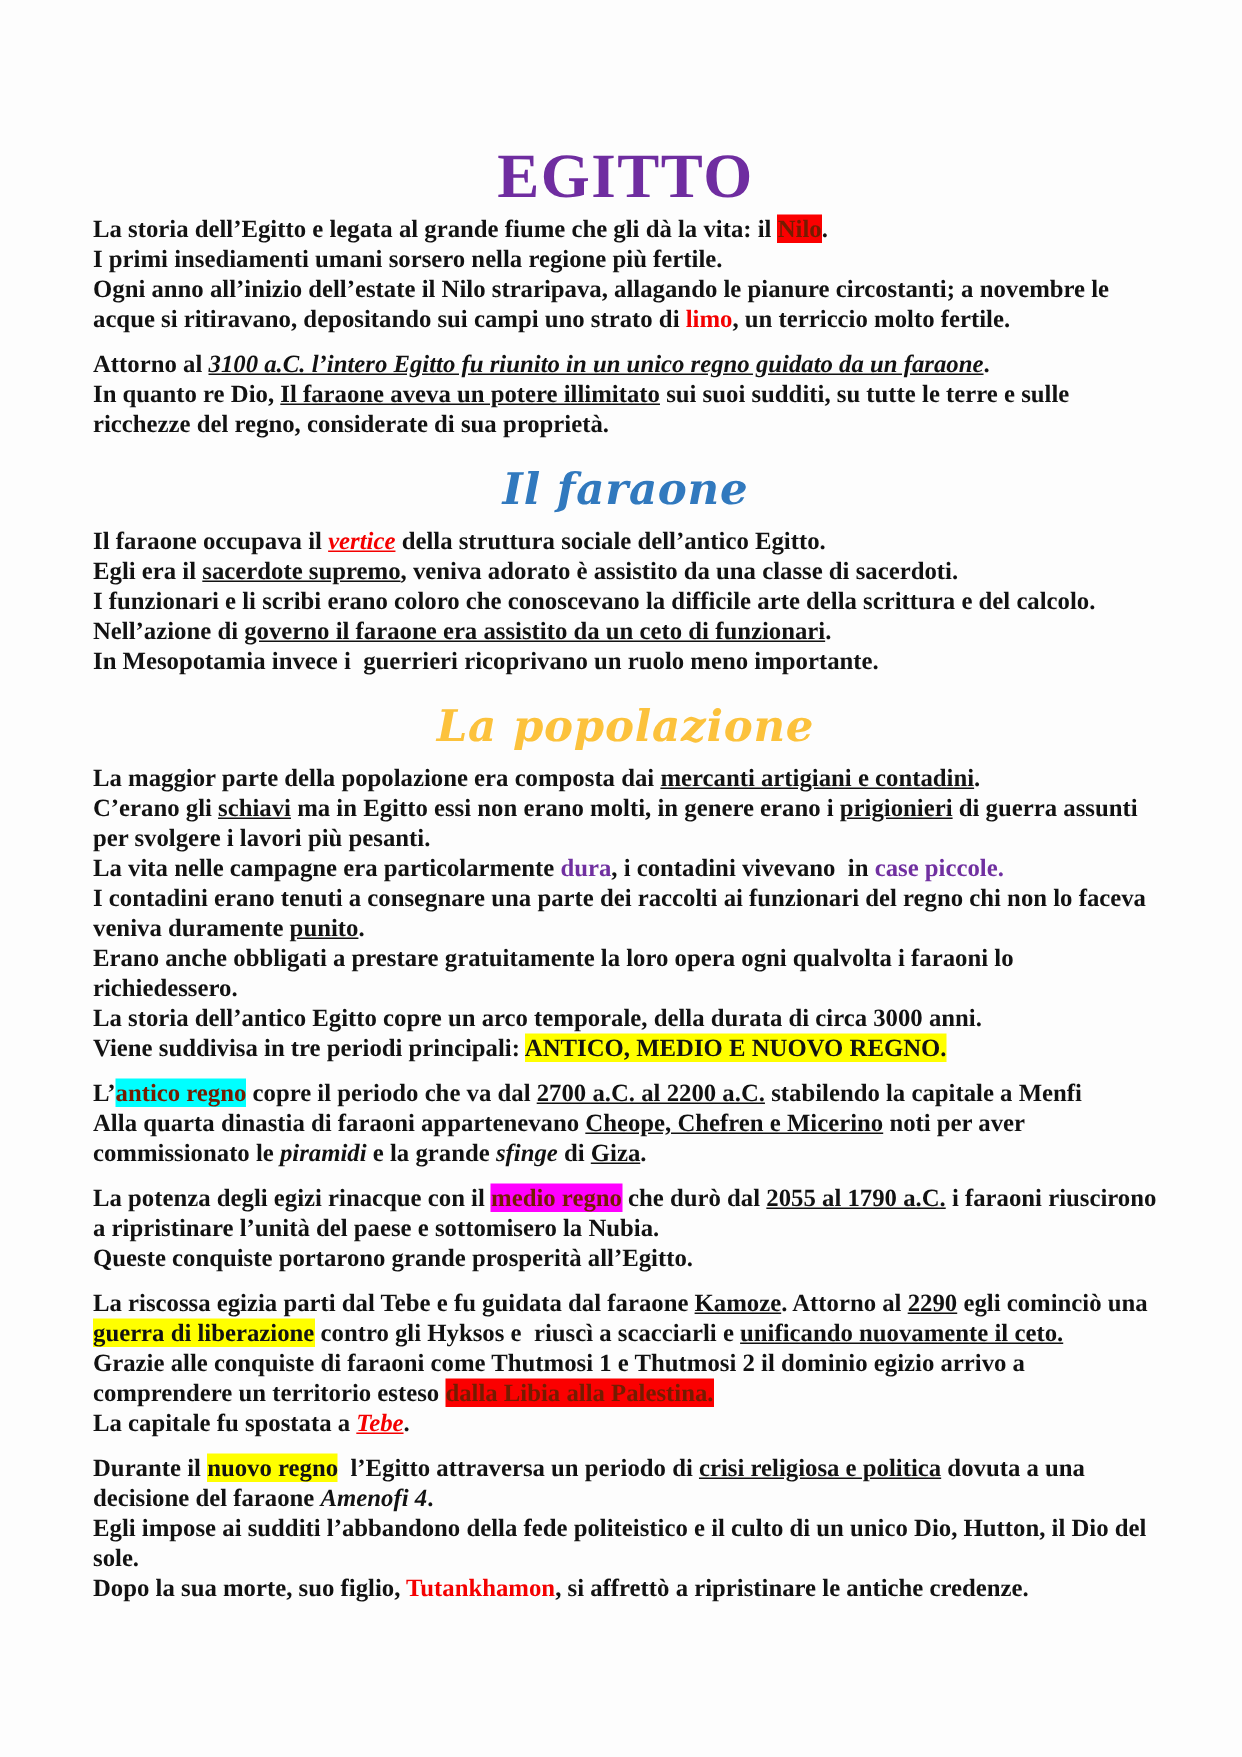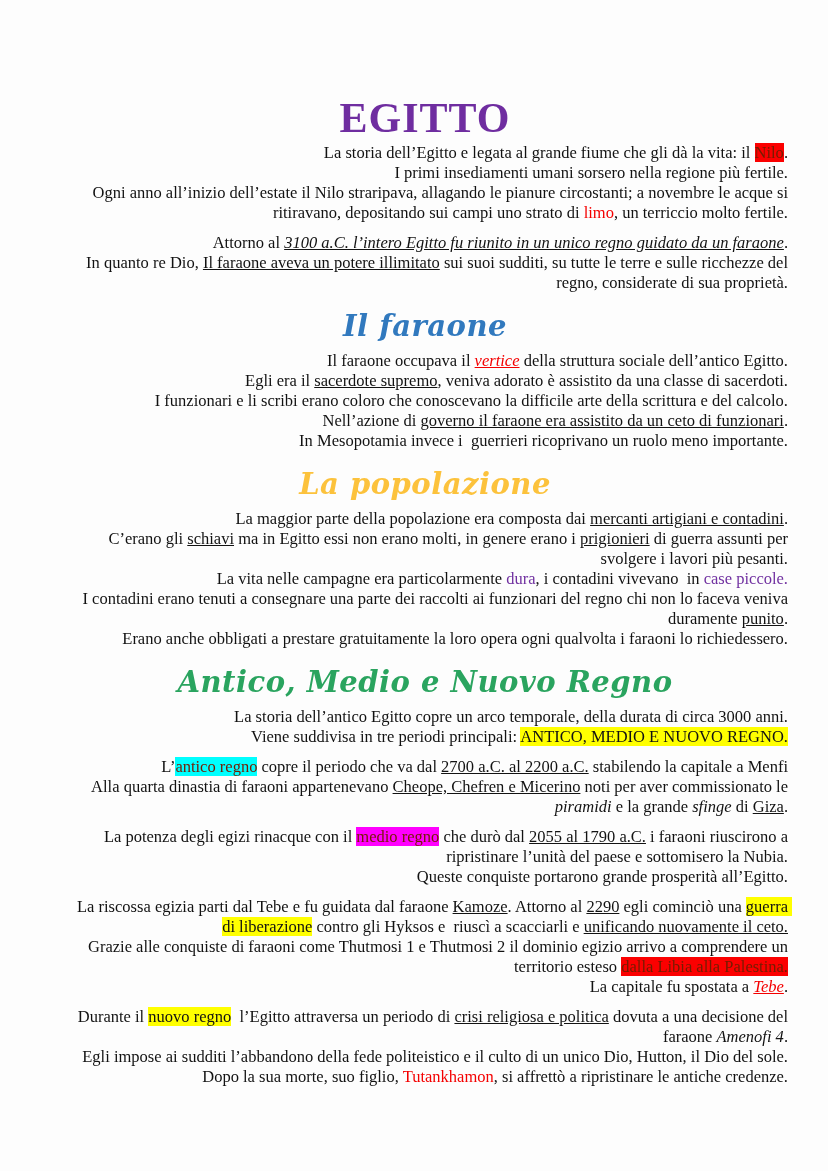--- a/index.html
+++ b/index.html
@@ -5,21 +5,21 @@
   html, body { margin: 0; padding: 0; }
   body {
     width: 828px; height: 1171px;
     background: #fdfdfd;
     overflow: hidden;
     font-family: "Liberation Serif", serif;
   }
   .page {
     box-sizing: border-box;
     width: 828px; height: 1171px;
-    padding: 95px 40px 0 62px;
+    padding: 95px 56px 0 62px;
     background: #fdfdfd;
   }
   .doc-title {
     margin: 0 0 2px 0;
     text-align: center;
     font-family: "Liberation Serif", serif;
     font-size: 42px;
     line-height: 46px;
     font-weight: 700;
     letter-spacing: 1px;
@@ -32,24 +32,23 @@
     font-size: 29px;
     line-height: 38px;
     font-weight: 700;
     font-style: italic;
     letter-spacing: 0.5px;
   }
   .paragraph { margin: 0; }
   .sentence {
     font-size: 16.5px;
     line-height: 20px;
-    font-weight: 400;
+    font-weight: 700;
     color: var(--body-text);
     white-space: pre-wrap;
-    text-align: right;
   }
   .gap { height: 10px; }
   
   .rs-r   { color: var(--red); }
   .rs-rui { color: var(--red); font-style: italic; text-decoration: underline; }
   .rs-lb  { color: var(--light-blue); }
   .rs-pu  { color: var(--purple); }
   .rs-pui { color: var(--purple); font-style: italic; text-decoration: underline; }
   .rs-u   { text-decoration: underline; }
   .rs-ui  { font-style: italic; text-decoration: underline; }
@@ -84,21 +83,20 @@
         <div class="sentence"><span>In Mesopotamia invece i  guerrieri ricoprivano un ruolo meno importante.</span></div>
       </div>
       <div class="section-heading" style="color: var(--heading-yellow);">La popolazione</div>
       <div class="paragraph">
         <div class="sentence"><span>La maggior parte della popolazione era composta dai </span><span class="rs-u">mercanti artigiani e contadini</span><span>.</span></div>
         <div class="sentence"><span>C’erano gli </span><span class="rs-u">schiavi</span><span> ma in Egitto essi non erano molti, in genere erano i </span><span class="rs-u">prigionieri</span><span> di guerra assunti per svolgere i lavori più pesanti.</span></div>
         <div class="sentence"><span>La vita nelle campagne era particolarmente </span><span class="rs-pu">dura</span><span>, i contadini vivevano  in </span><span class="rs-pu">case piccole.</span></div>
         <div class="sentence"><span>I contadini erano tenuti a consegnare una parte dei raccolti ai funzionari del regno chi non lo faceva veniva duramente </span><span class="rs-u">punito</span><span>.</span></div>
         <div class="sentence"><span>Erano anche obbligati a prestare gratuitamente la loro opera ogni qualvolta i faraoni lo richiedessero.</span></div>
       </div>
-      <div class="section-heading" style="color: var(--heading-green);">Antico, Medio e Nuovo Regno</div>
       <div class="paragraph">
         <div class="sentence"><span>La storia dell’antico Egitto copre un arco temporale, della durata di circa 3000 anni.</span></div>
         <div class="sentence"><span>Viene suddivisa in tre periodi principali: </span><span class="rs-hly">ANTICO, MEDIO E NUOVO REGNO.</span></div>
       </div>
       <div class="gap"></div>
       <div class="paragraph">
         <div class="sentence"><span>L’</span><span class="rs-hlc">antico regno</span><span> copre il periodo che va dal </span><span class="rs-u">2700 a.C. al 2200 a.C.</span><span> stabilendo la capitale a Menfi</span></div>
         <div class="sentence"><span>Alla quarta dinastia di faraoni appartenevano </span><span class="rs-u">Cheope, Chefren e Micerino</span><span> noti per aver commissionato le </span><span class="rs-i">piramidi</span><span> e la grande </span><span class="rs-i">sfinge</span><span> di </span><span class="rs-u">Giza</span><span>.</span></div>
       </div>
       <div class="gap"></div>

